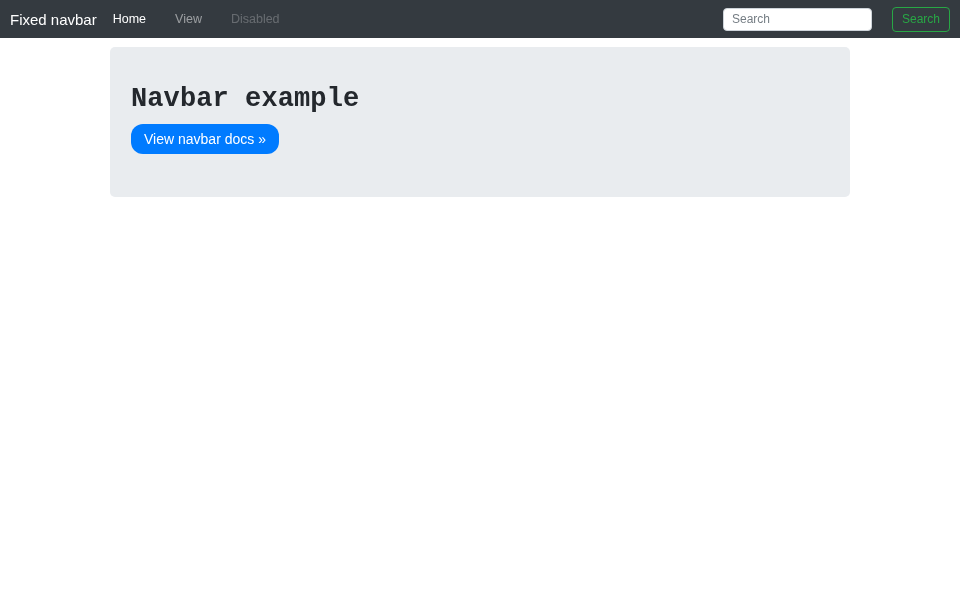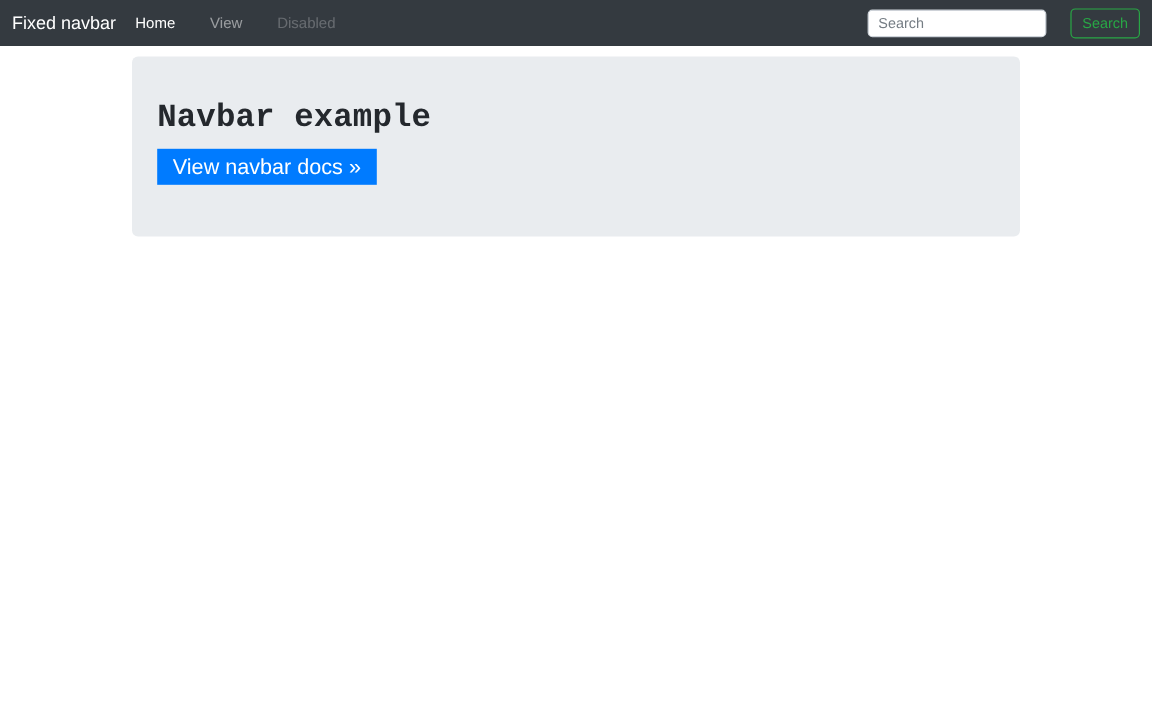--- a/index.html
+++ b/index.html
@@ -109,25 +109,25 @@
     margin: 0 0 11px 0;
     font-size: 13.5px;
     line-height: 1.55;
     color: #2b3035;
     max-width: 700px;
   }
   .btn-primary {
     display: inline-block;
     background: var(--primary);
     color: #ffffff;
-    font-size: 18px;
+    font-size: 14px;
     line-height: 20px;
     padding: 5px 13px;
     border: none;
-    border-radius: 0;
+    border-radius: 12px;
     text-decoration: none;
     cursor: pointer;
     white-space: nowrap;
   }
 </style>
 </head>
 <body>
 
 <nav class="navbar">
   <a class="navbar-brand">Fixed navbar</a>

